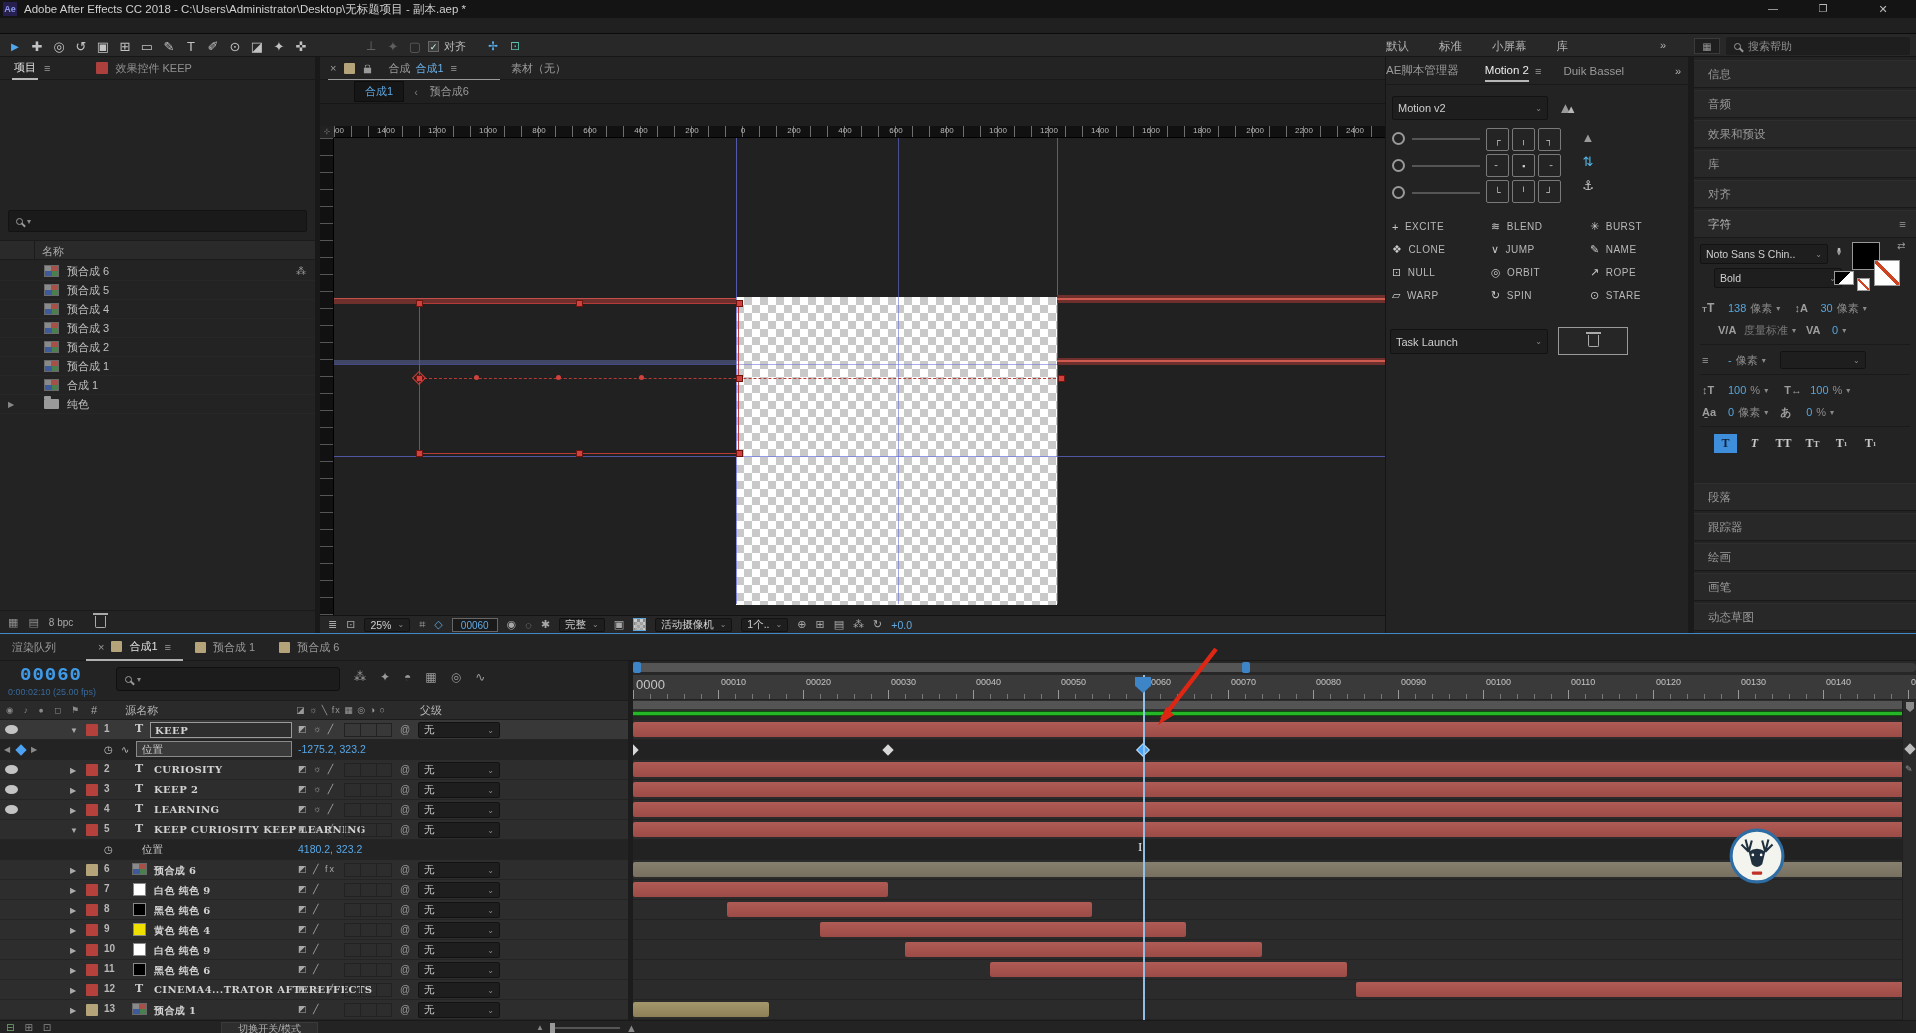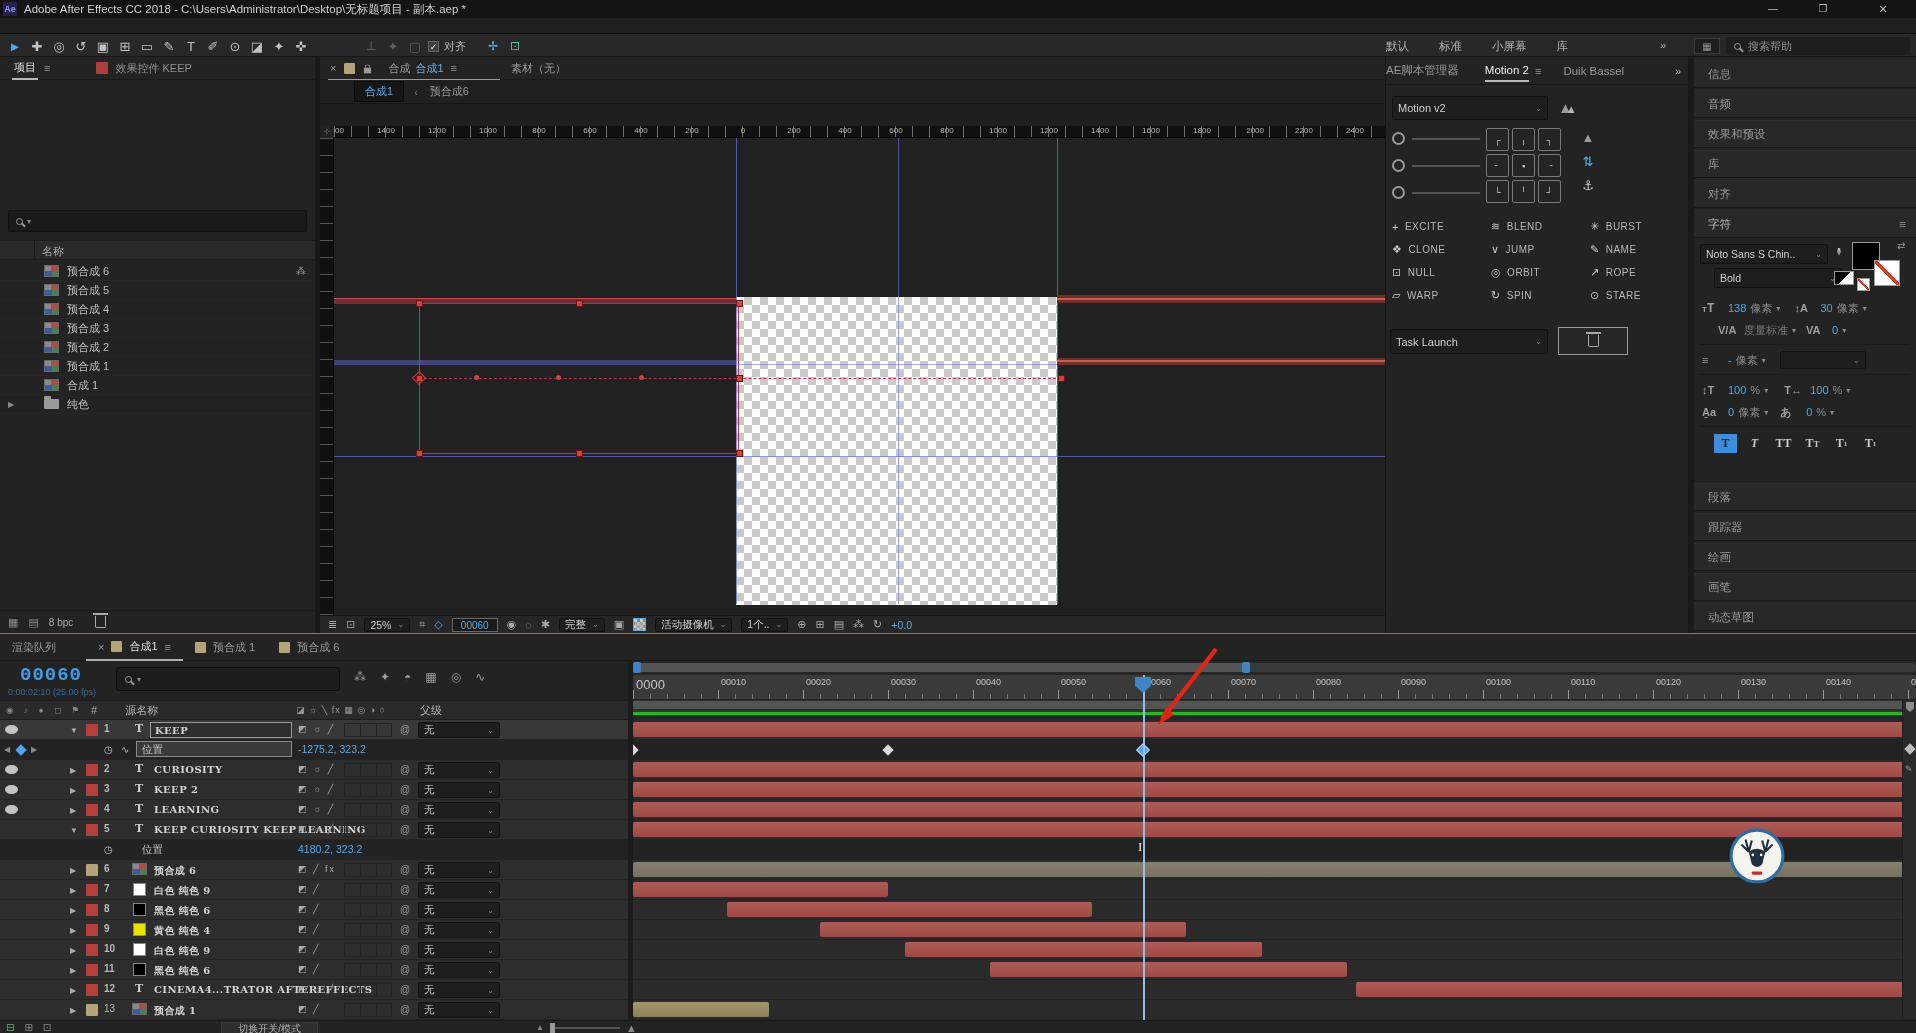--- a/index.html
+++ b/index.html
@@ -766,21 +766,21 @@
           <span class="cellbox" style="position: absolute; left: 344px;"></span>
           <span style="position: absolute; left: 400px; top: 4px; color: rgb(153, 153, 153); font-size: 10px;">@</span>
           <span class="ddbox" style="position: absolute; left: 418px; top: 2px; width: 82px; height: 16px; font-size: 10.5px;">
             <span>无</span>
             <span class="car">⌄</span>
           </span>
         </div>
         <div class="tlrow" style="top: 280px;">
           <span style="position: absolute; left: 70px; top: 6px; font-size: 8px; color: rgb(170, 170, 170);">▶</span>
           <span class="chip" style="position: absolute; left: 86px; top: 4px; background: rgb(181, 164, 122);"></span>
-          <span style="position: absolute; left: 104px; top: 3px; color: rgb(184, 184, 184); font-size: 10px; font-weight: normal; text-align: right;">13</span>
+          <span style="position: absolute; left: 104px; top: 3px; color: rgb(184, 184, 184); font-size: 10px; font-weight: bold; text-align: right;">13</span>
           <span class="compic" style="position: absolute; left: 132px; top: 3px;"></span>
           <span class="serifName" style="position: absolute; left: 154px; top: 4px;">预合成 1</span>
           <span class="swich" style="position: absolute; left: 298px; top: 4px;">◩ ╱</span>
           <span class="cellbox" style="position: absolute; left: 344px;"></span>
           <span style="position: absolute; left: 400px; top: 4px; color: rgb(153, 153, 153); font-size: 10px;">@</span>
           <span class="ddbox" style="position: absolute; left: 418px; top: 2px; width: 82px; height: 16px; font-size: 10.5px;">
             <span>无</span>
             <span class="car">⌄</span>
           </span>
         </div>

